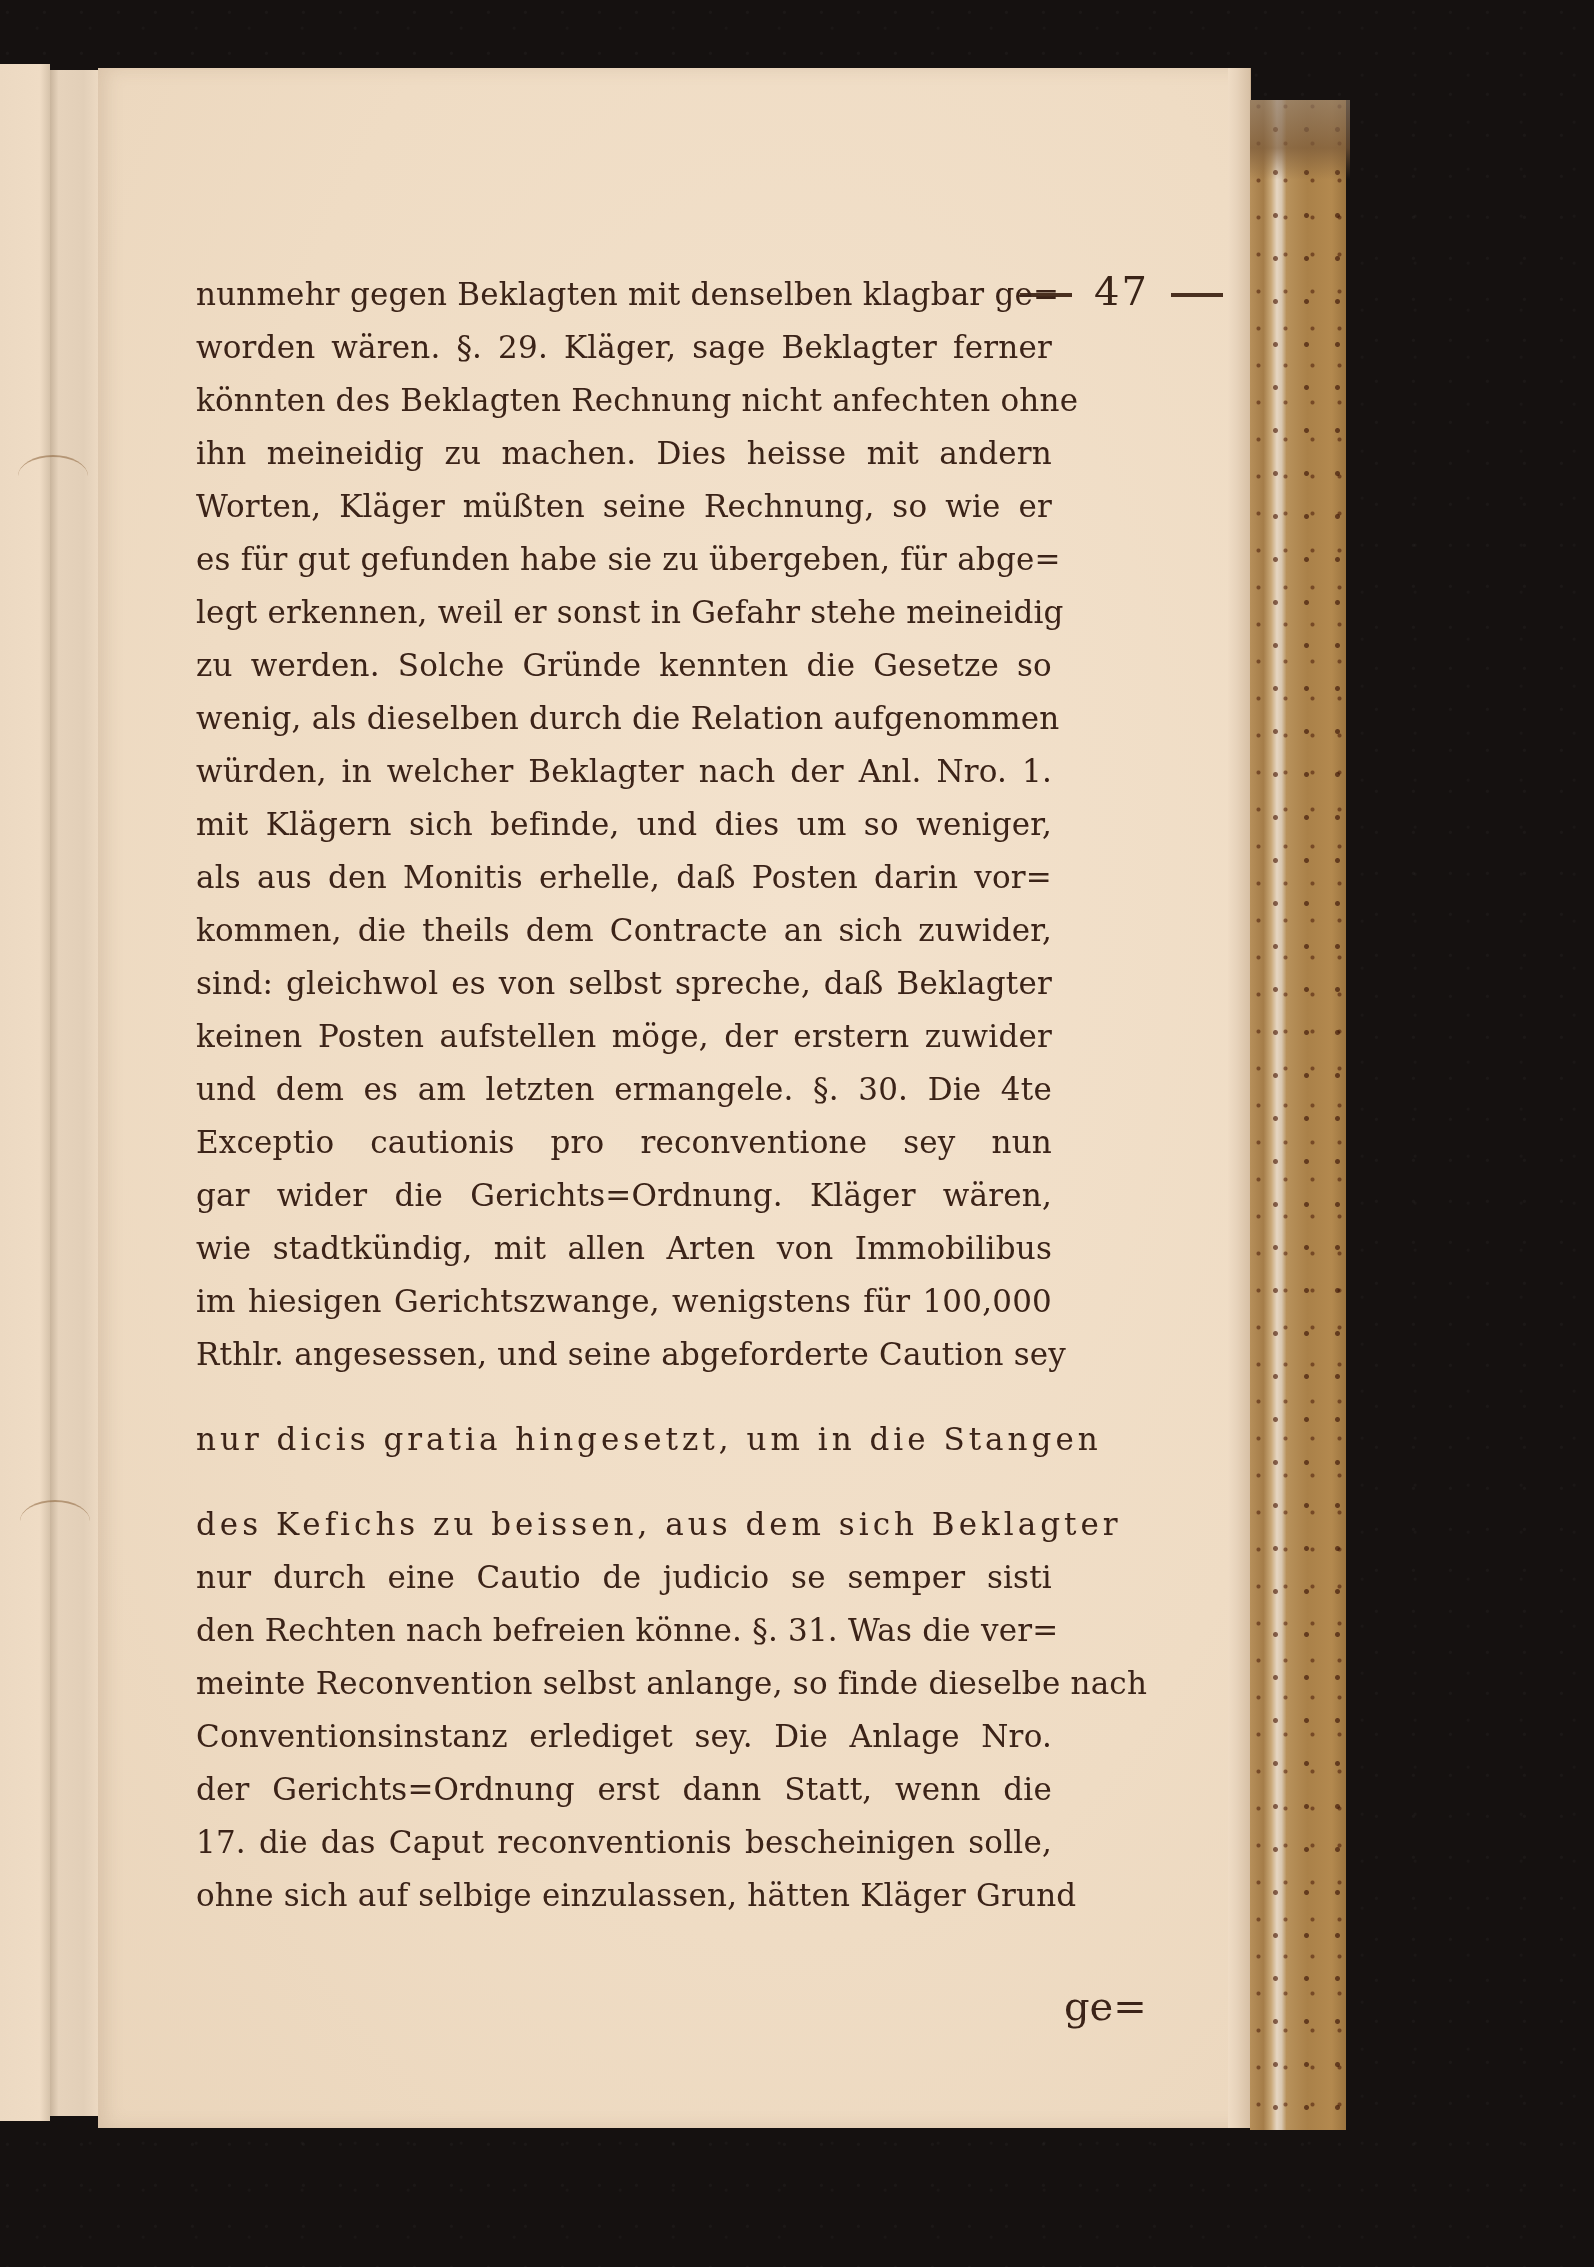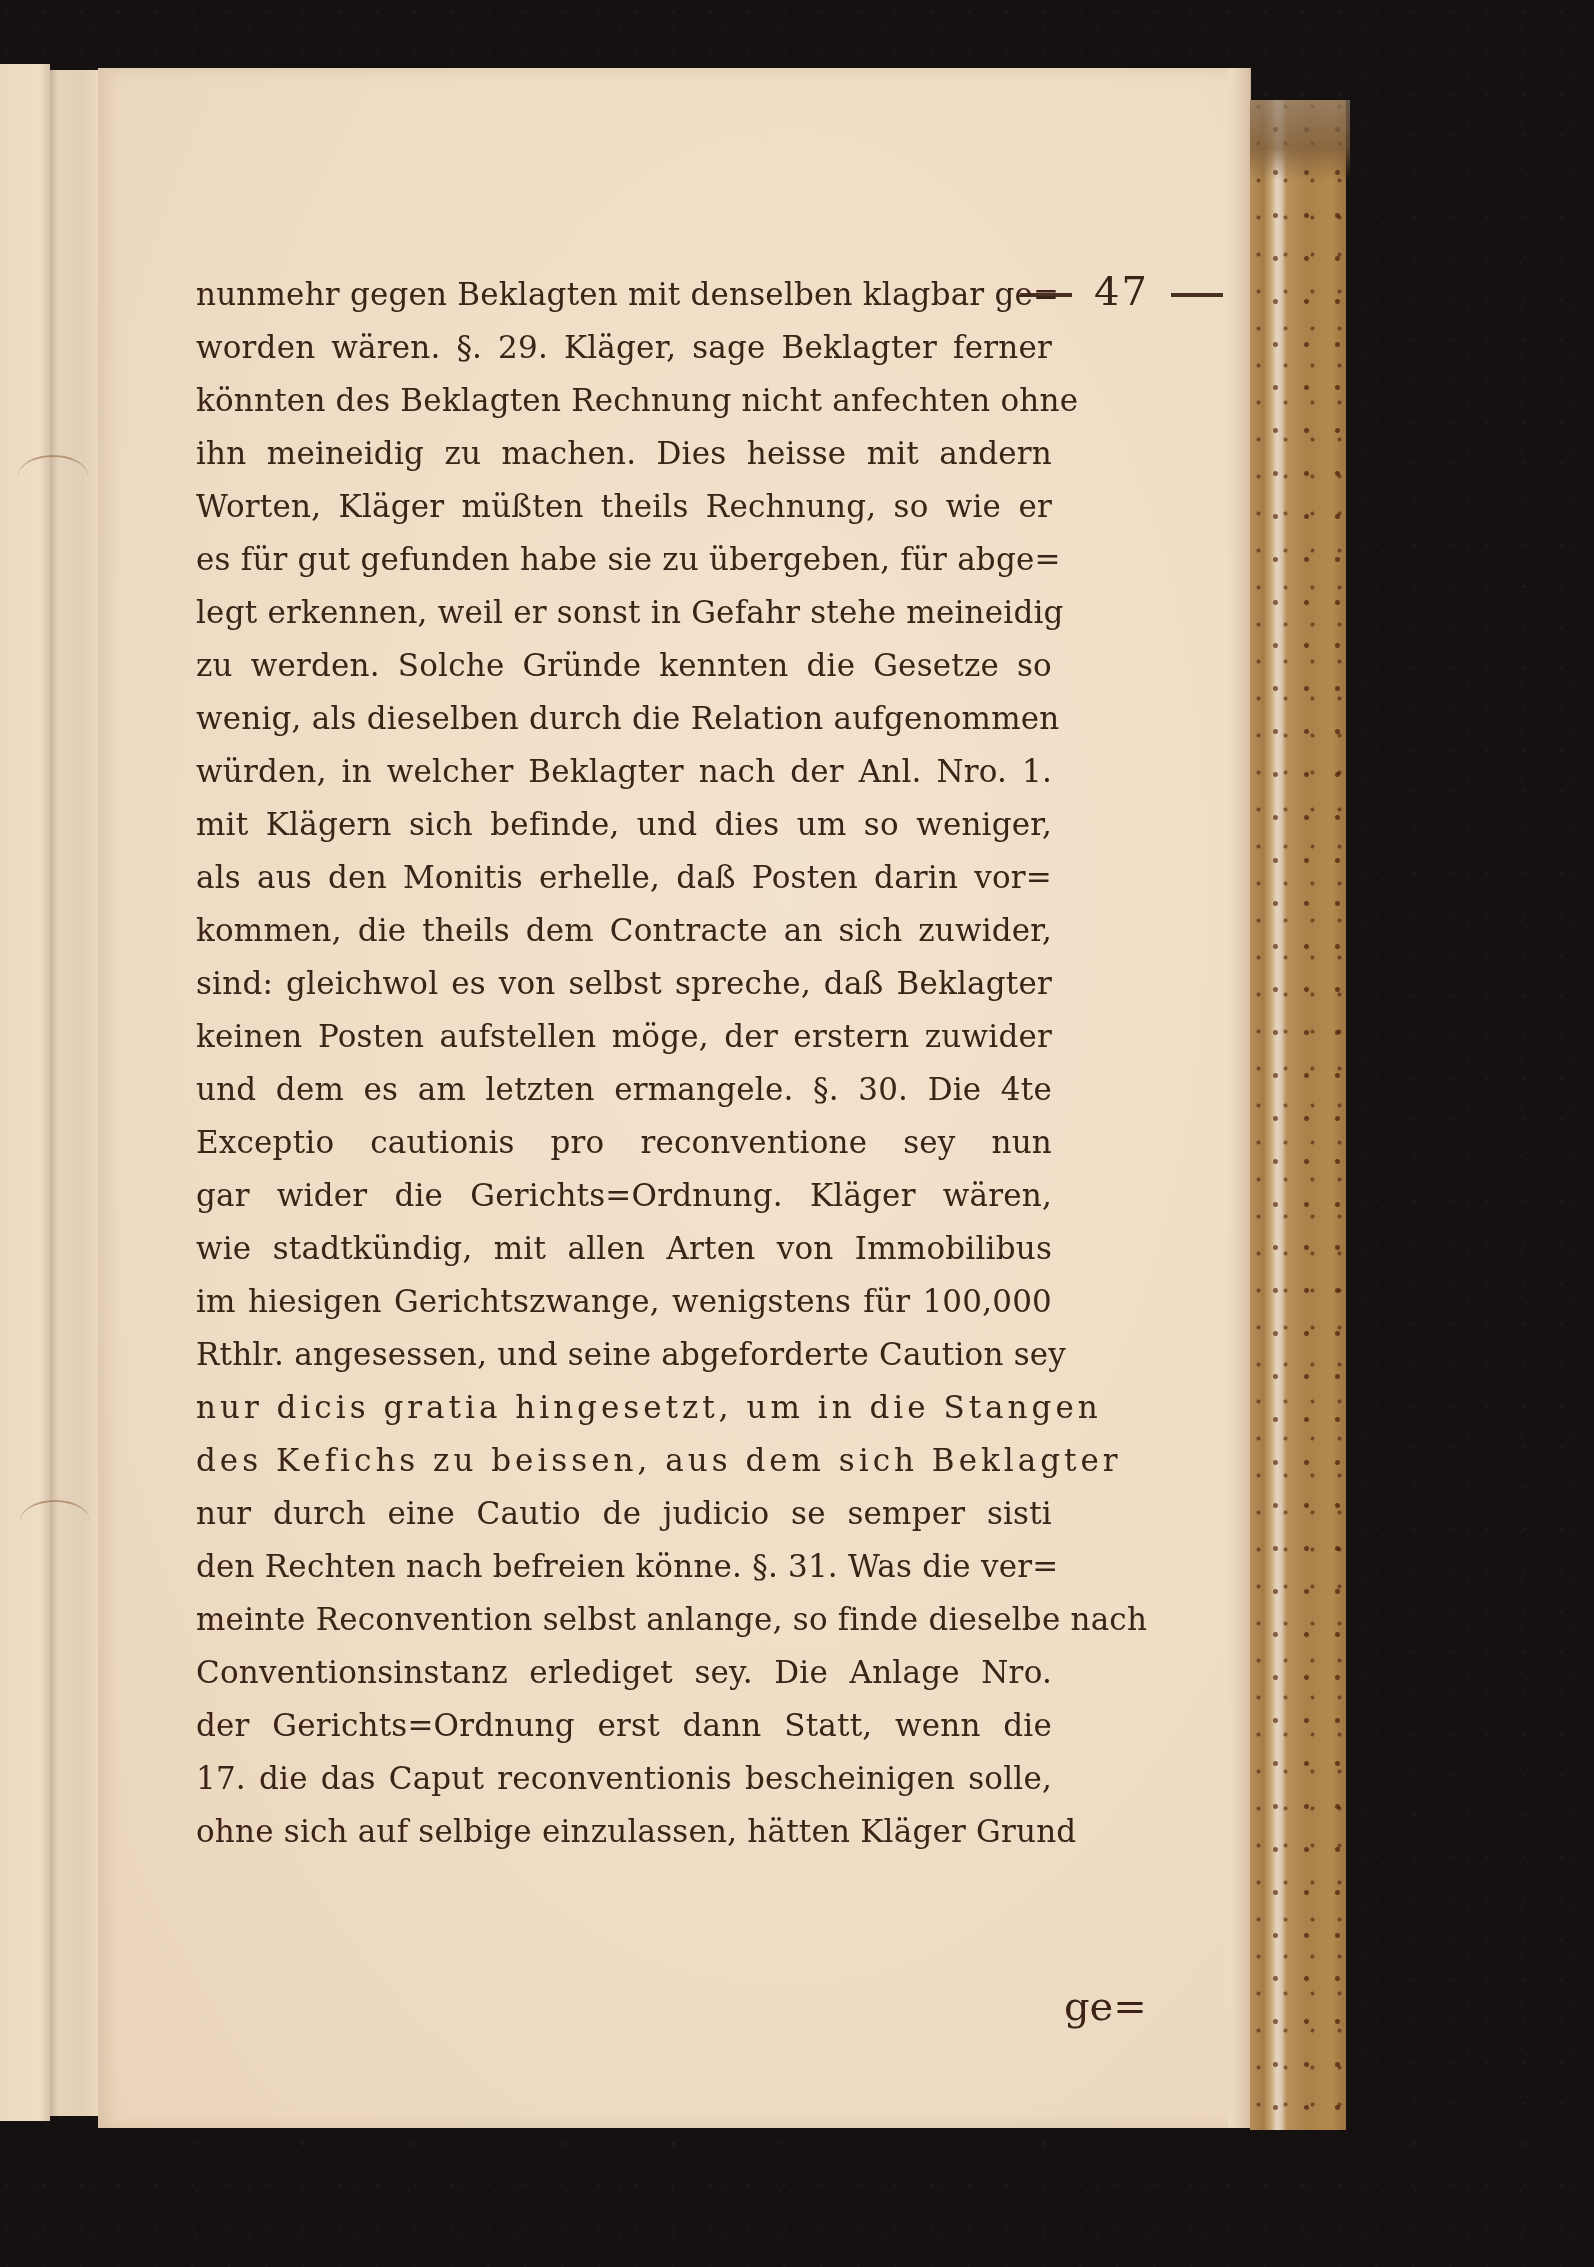--- a/index.html
+++ b/index.html
@@ -74,21 +74,21 @@
     color: #3b2318;
     font-family: "DejaVu Serif", serif;
     font-size: 31px;
   }
   .line {
     height: 53px; line-height: 53px;
     white-space: nowrap;
     text-align: justify; text-align-last: justify;
     letter-spacing: 0.2px;
   }
-  .line.spaced { letter-spacing: 4px; }
+  .line.spaced { letter-spacing: 4px; margin-top: 32px; }
   .catchword {
     position: absolute; left: 966px; top: 1915px;
     font-size: 40px; color: #3b2318;
   }
 </style>
 </head>
 <body>
 
 <div class="backdrop"></div>
 
@@ -100,21 +100,21 @@
 <div class="page">
   <div class="folio">
     <span class="dash"></span><span>47</span><span class="dash"></span>
   </div>
 
   <div class="text-block" style="left:98px; top:200px;">
     <div class="line">nunmehr gegen Beklagten mit denselben klagbar ge=</div>
     <div class="line">worden wären.  §. 29. Kläger, sage Beklagter ferner</div>
     <div class="line">könnten des Beklagten Rechnung nicht anfechten ohne</div>
     <div class="line">ihn meineidig zu machen.  Dies heisse mit andern</div>
-    <div class="line">Worten, Kläger müßten theils Rechnung, so wie er</div>
+    <div class="line">Worten, Kläger müßten seine Rechnung, so wie er</div>
     <div class="line">es für gut gefunden habe sie zu übergeben, für abge=</div>
     <div class="line">legt erkennen, weil er sonst in Gefahr stehe meineidig</div>
     <div class="line">zu werden.  Solche Gründe kennten die Gesetze so</div>
     <div class="line">wenig, als dieselben durch die Relation aufgenommen</div>
     <div class="line">würden, in welcher Beklagter nach der Anl. Nro. 1.</div>
     <div class="line">mit Klägern sich befinde, und dies um so weniger,</div>
     <div class="line">als aus den Monitis erhelle, daß Posten darin vor=</div>
     <div class="line">kommen, die theils dem Contracte an sich zuwider,</div>
     <div class="line">sind:  gleichwol es von selbst spreche, daß Beklagter</div>
     <div class="line">keinen Posten aufstellen möge, der erstern zuwider</div>

